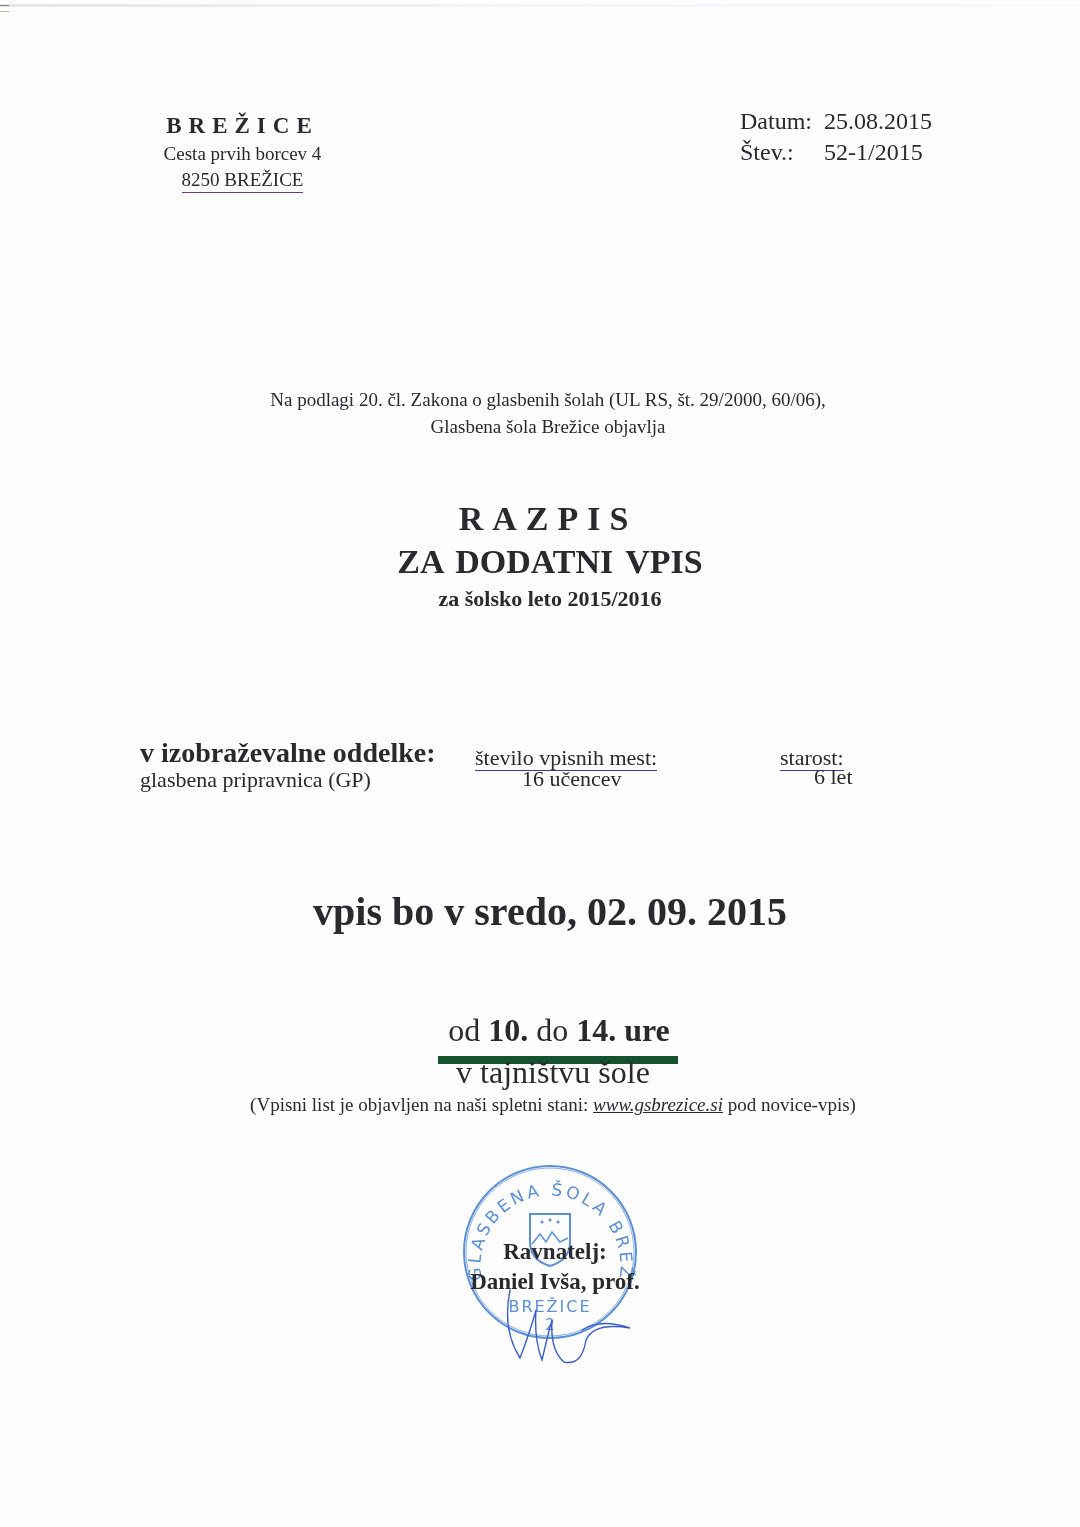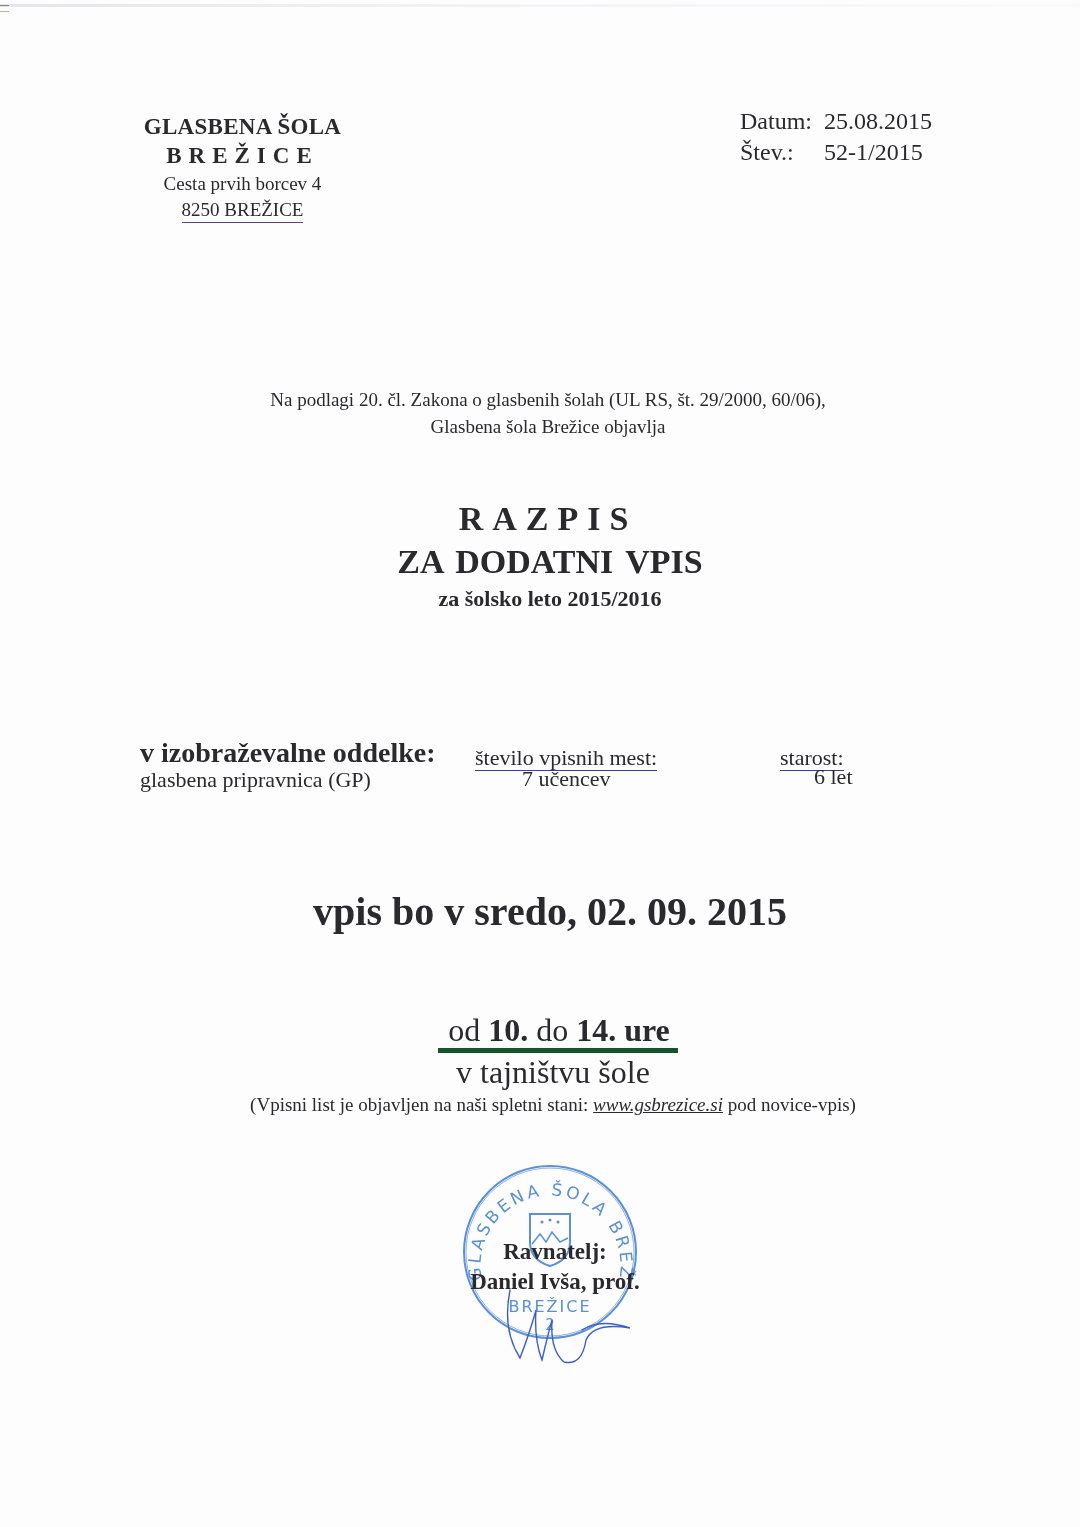--- a/index.html
+++ b/index.html
@@ -44,39 +44,38 @@
     .col2-head { left: 780px; }
 
     .dept-label { left: 140px; top: 738px; font-weight: bold; font-size: 28px; line-height: 30px; }
     .dept-name { left: 140px; top: 765px; font-size: 22px; line-height: 30px; }
     .dept-count { left: 522px; top: 764px; font-size: 22px; line-height: 30px; }
     .dept-age { left: 814px; top: 762px; font-size: 22px; line-height: 30px; }
 
     .enroll-date { left: 0; top: 886px; width: 1100px; font-weight: bold; font-size: 40px; line-height: 52px; }
 
     .hours { left: 0; top: 1010px; width: 1116px; font-size: 32px; line-height: 40px; }
-    .hours .inner { display: inline-block; border-bottom: 5px solid #14532d; padding: 0 8px 0 10px; line-height: 36px; }
+    .hours .inner { display: inline-block; border-bottom: 8px solid #14532d; padding: 0 8px 8px 10px; line-height: 36px; }
     .hours b { font-weight: bold; }
     .place { left: 0; top: 1052px; width: 1106px; font-size: 32px; line-height: 40px; }
     .note { left: 0; top: 1092px; width: 1106px; font-size: 19px; line-height: 26px; }
     .note .link { font-style: italic; text-decoration: underline; }
 
     .stamp { left: 460px; top: 1162px; width: 180px; height: 180px; }
     .sig-label { left: 0; top: 1238px; width: 1110px; font-weight: bold; font-size: 23px; line-height: 28px; }
     .sig-name { left: 0; top: 1268px; width: 1110px; font-weight: bold; font-size: 23px; line-height: 28px; }
     .signature { left: 490px; top: 1270px; width: 160px; height: 110px; }
   </style>
 </head>
 <body>
 
 <div class="scan-top"></div>
 <div class="scan-mark"></div>
 
 <div class="abs sender">
-  <div class="name1">GLASBENA ŠOLA</div>
   <div class="name2">BREŽICE</div>
   <div class="street">Cesta prvih borcev 4</div>
   <div><span class="city">8250 BREŽICE</span></div>
 </div>
 
 <div class="abs meta">
   <div class="row">
     <span class="lbl">Datum:</span>
     <span>25.08.2015</span>
   </div>
@@ -96,21 +95,21 @@
 <div class="abs title3 center">za šolsko leto 2015/2016</div>
 
 <div class="abs col-head col1-head">
   <span>število vpisnih mest:</span>
 </div>
 <div class="abs col-head col2-head">
   <span>starost:</span>
 </div>
 <div class="abs dept-label">v izobraževalne oddelke:</div>
 <div class="abs dept-name">glasbena pripravnica  (GP)</div>
-<div class="abs dept-count">7 učencev</div>
+<div class="abs dept-count">16 učencev</div>
 <div class="abs dept-age">6 let</div>
 
 <div class="abs enroll-date center">vpis bo v sredo, 02. 09. 2015</div>
 
 <div class="abs hours center">
   <span class="inner">
     <span>od </span><b>10.</b><span> do </span><b>14. ure</b>
   </span>
 </div>
 <div class="abs place center">v tajništvu šole</div>

